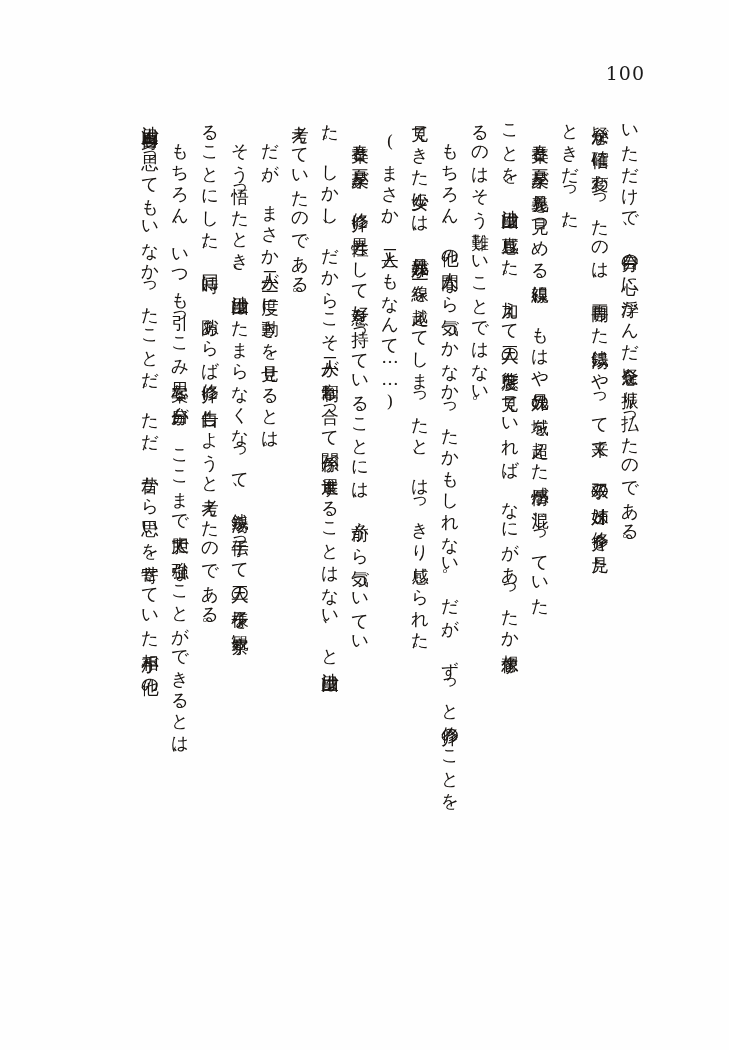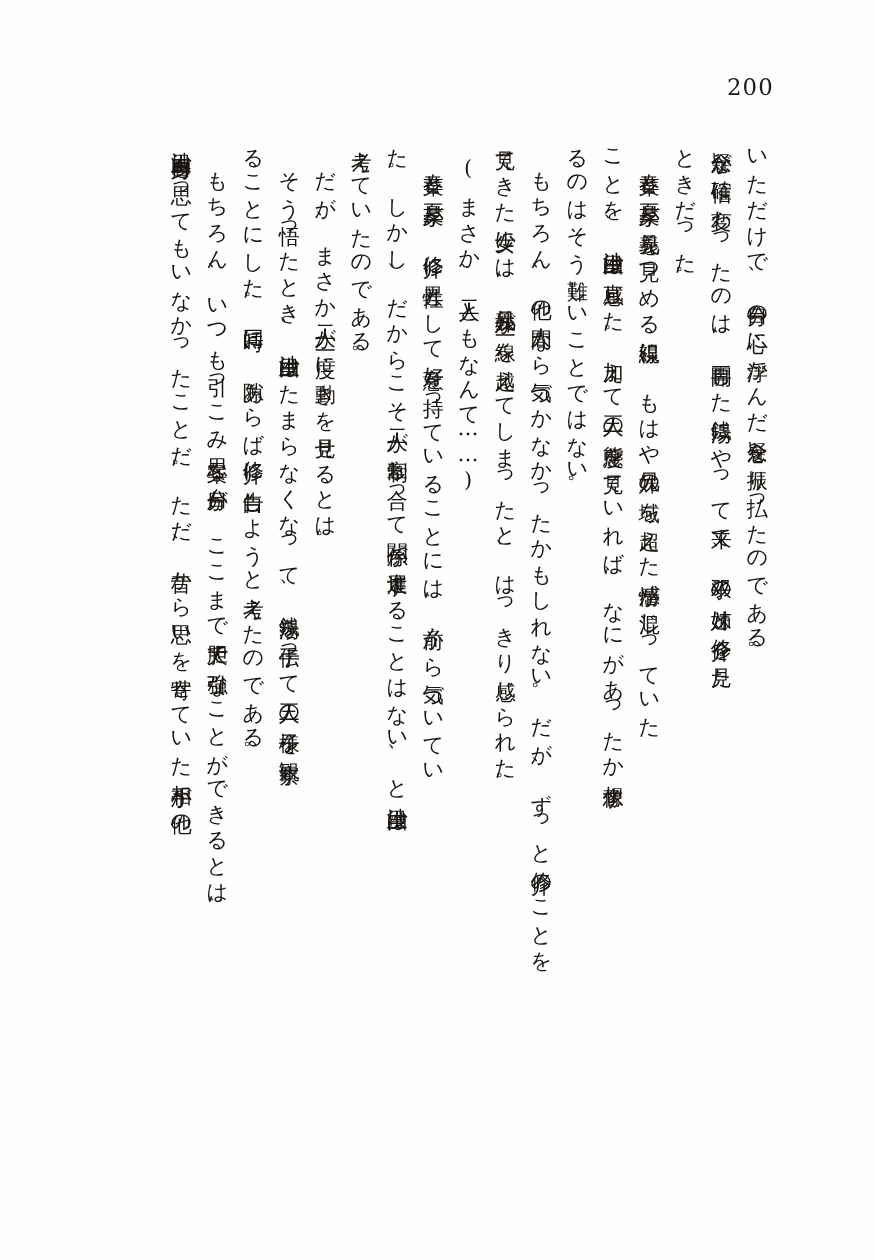--- a/index.html
+++ b/index.html
@@ -58,21 +58,21 @@
   }
   .col.indent {
     padding-top: 19px;
   }
 </style>
 </head>
 <body>
 
 <div class="page">
 
-  <div class="page-number">200</div>
+  <div class="page-number">100</div>
 
   <div class="text-block">
     <div class="col">いただけで、自分の心に浮かんだ疑念を振り払ったのである。</div>
     <div class="col">疑念が確信に変わったのは、再開した銭湯にやって来て、双子の姉妹と修介を見た</div>
     <div class="col">ときだった。</div>
     <div class="col indent">春菜と夏菜が義兄を見つめる視線に、もはや兄妹の域を超えた感情が混じっていた</div>
     <div class="col">ことを、沙由里は直感した。加えて三人の態度を見ていれば、なにがあったか想像す</div>
     <div class="col">るのはそう難しいことではない。</div>
     <div class="col indent">もちろん、他の人間なら気づかなかったかもしれない。だが、ずっと修介のことを</div>
     <div class="col">見てきた少女には、義兄妹が一線を越えてしまったと、はっきり感じられた。</div>

